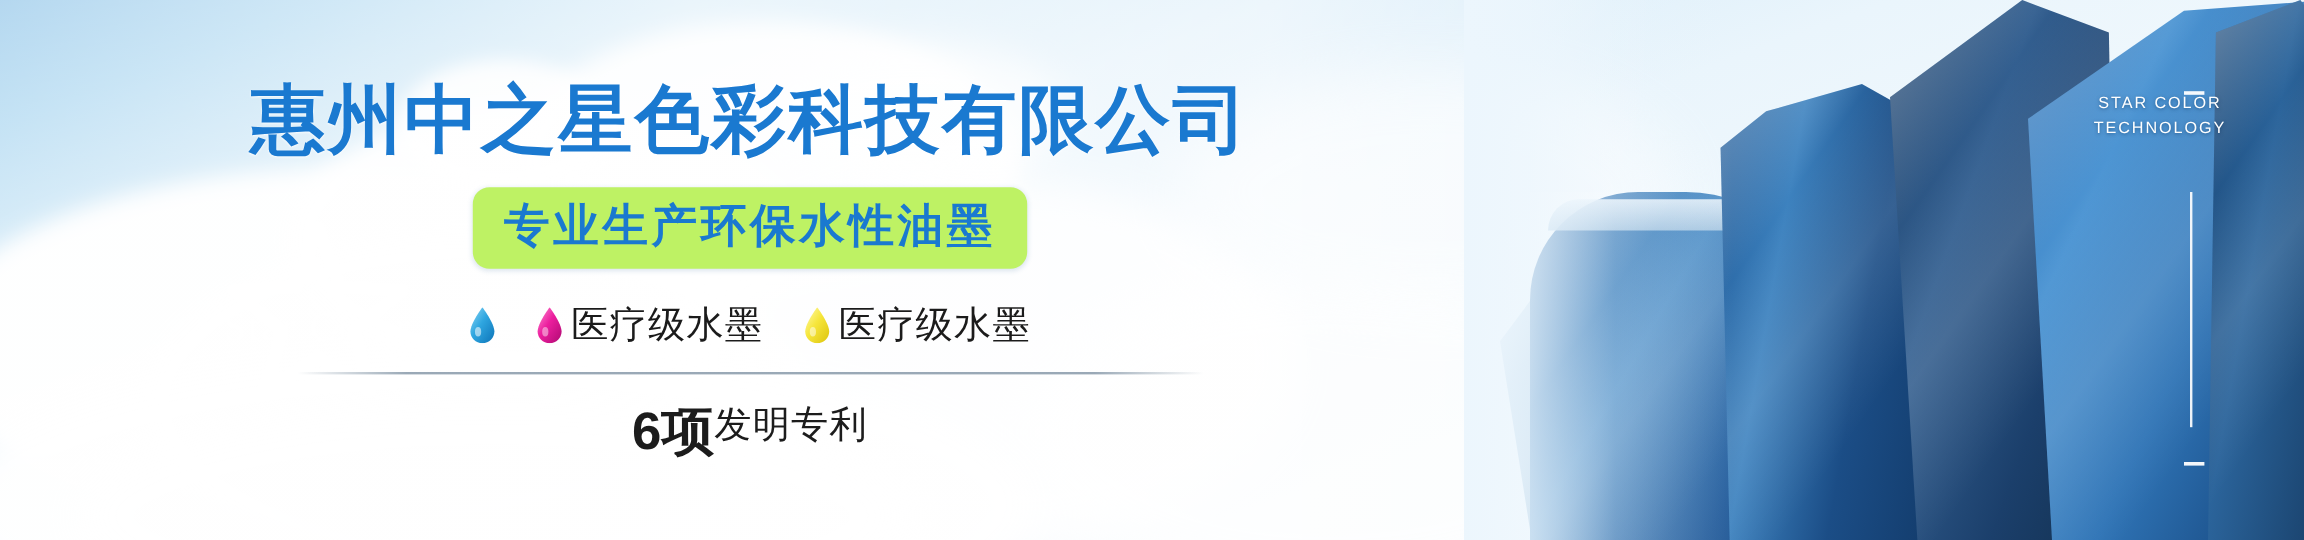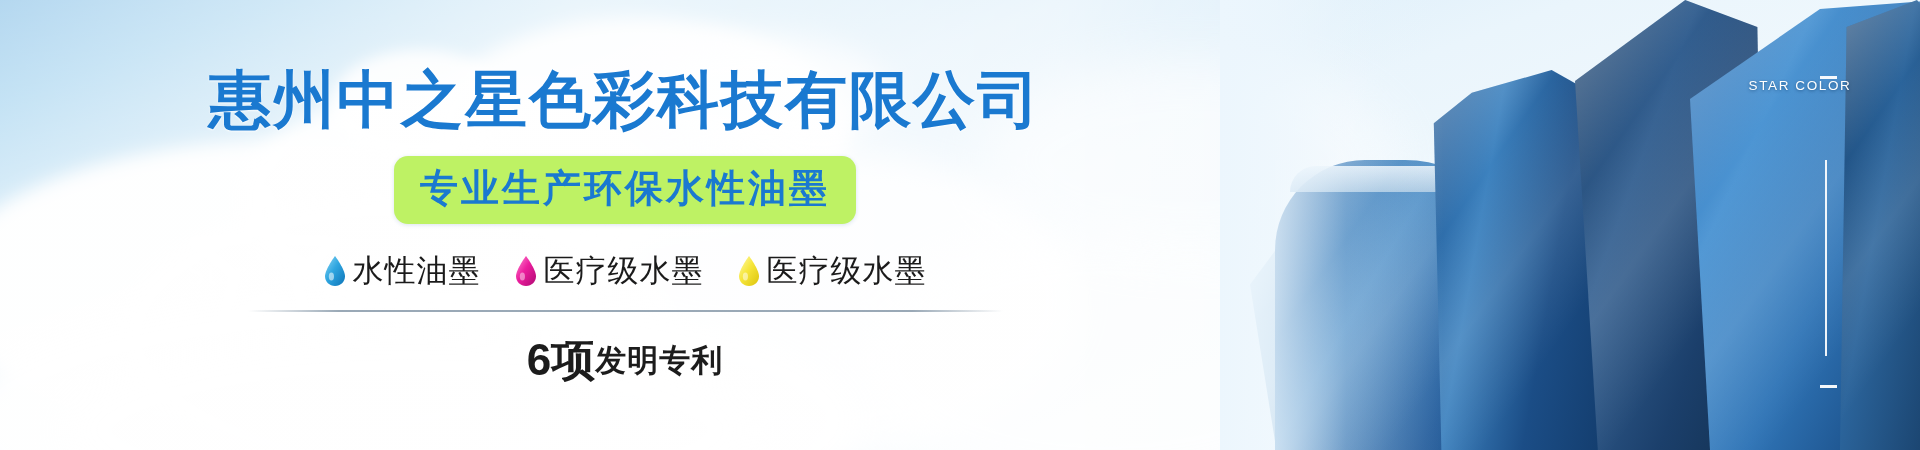--- a/index.html
+++ b/index.html
@@ -146,23 +146,23 @@
   }
   .drop{width:22px;height:30px;display:block;}
   .divider{
     margin-top:18px;width:755px;height:2px;
     background:linear-gradient(to right, rgba(140,160,175,0) 0%, rgba(120,140,158,.75) 12%, rgba(120,140,158,.75) 88%, rgba(140,160,175,0) 100%);
   }
   .badges{
     margin-top:26px;display:flex;align-items:flex-start;gap:46px;
   }
   .badge{text-align:center;}
-  .badge .row{display:flex;align-items:center;justify-content:center;}
+  .badge .row{display:flex;align-items:flex-start;justify-content:center;}
   .badge .big{font-size:44px;font-weight:700;color:#1c1c1c;letter-spacing:0px;line-height:1;}
-  .badge .small{font-size:31px;font-weight:700;color:#1c1c1c;letter-spacing:1px;line-height:1;}
+  .badge .small{font-size:31px;font-weight:400;color:#1c1c1c;letter-spacing:1px;line-height:1;}
   .badge .en{margin-top:9px;font-size:19px;color:#2b2b2b;letter-spacing:.4px;}
 </style>
 </head>
 <body>
 
 <div class="banner">
 
   <div class="sky"></div>
   <div class="cloud c1"></div>
   <div class="cloud c2"></div>
@@ -201,20 +201,21 @@
     <div class="bld bE glass">
         <div class="sheen"></div>
       </div>
     <div class="bld bF glass">
         <div class="sheen"></div>
       </div>
     <div class="city-fade"></div>
     <div class="dash-t"></div>
     <div class="sct">
       <div>STAR COLOR</div>
+      <div>TECHNOLOGY</div>
     </div>
     <div class="rule-v"></div>
     <div class="dash-b"></div>
   </div>
 
   <div class="content">
 
     <div class="title">惠州中之星色彩科技有限公司</div>
 
     <div class="pill">
@@ -228,21 +229,20 @@
           <defs>
               <linearGradient id="gC" x1="0" y1="0" x2="1" y2="1">
             <stop offset="0%" stop-color="#8fd8f5"></stop>
                 <stop offset="45%" stop-color="#2fa6e0"></stop>
                 <stop offset="100%" stop-color="#0d74b8"></stop>
           </linearGradient>
             </defs>
           <path d="M11 0 C11 0 21 13.5 21 20.2 C21 25.6 16.6 30 11 30 C5.4 30 1 25.6 1 20.2 C1 13.5 11 0 11 0 Z" fill="url(#gC)"></path>
           <ellipse cx="7.4" cy="20.5" rx="2.6" ry="4" fill="rgba(255,255,255,.55)"></ellipse>
         </svg>
-        <span class="lbl">水性油墨</span>
       </div>
 
       <div class="prod">
         <svg class="drop" viewBox="0 0 22 30" aria-hidden="true">
           <defs>
               <linearGradient id="gM" x1="0" y1="0" x2="1" y2="1">
             <stop offset="0%" stop-color="#ff8fd4"></stop>
                 <stop offset="45%" stop-color="#ec1e9e"></stop>
                 <stop offset="100%" stop-color="#b00a73"></stop>
           </linearGradient>

